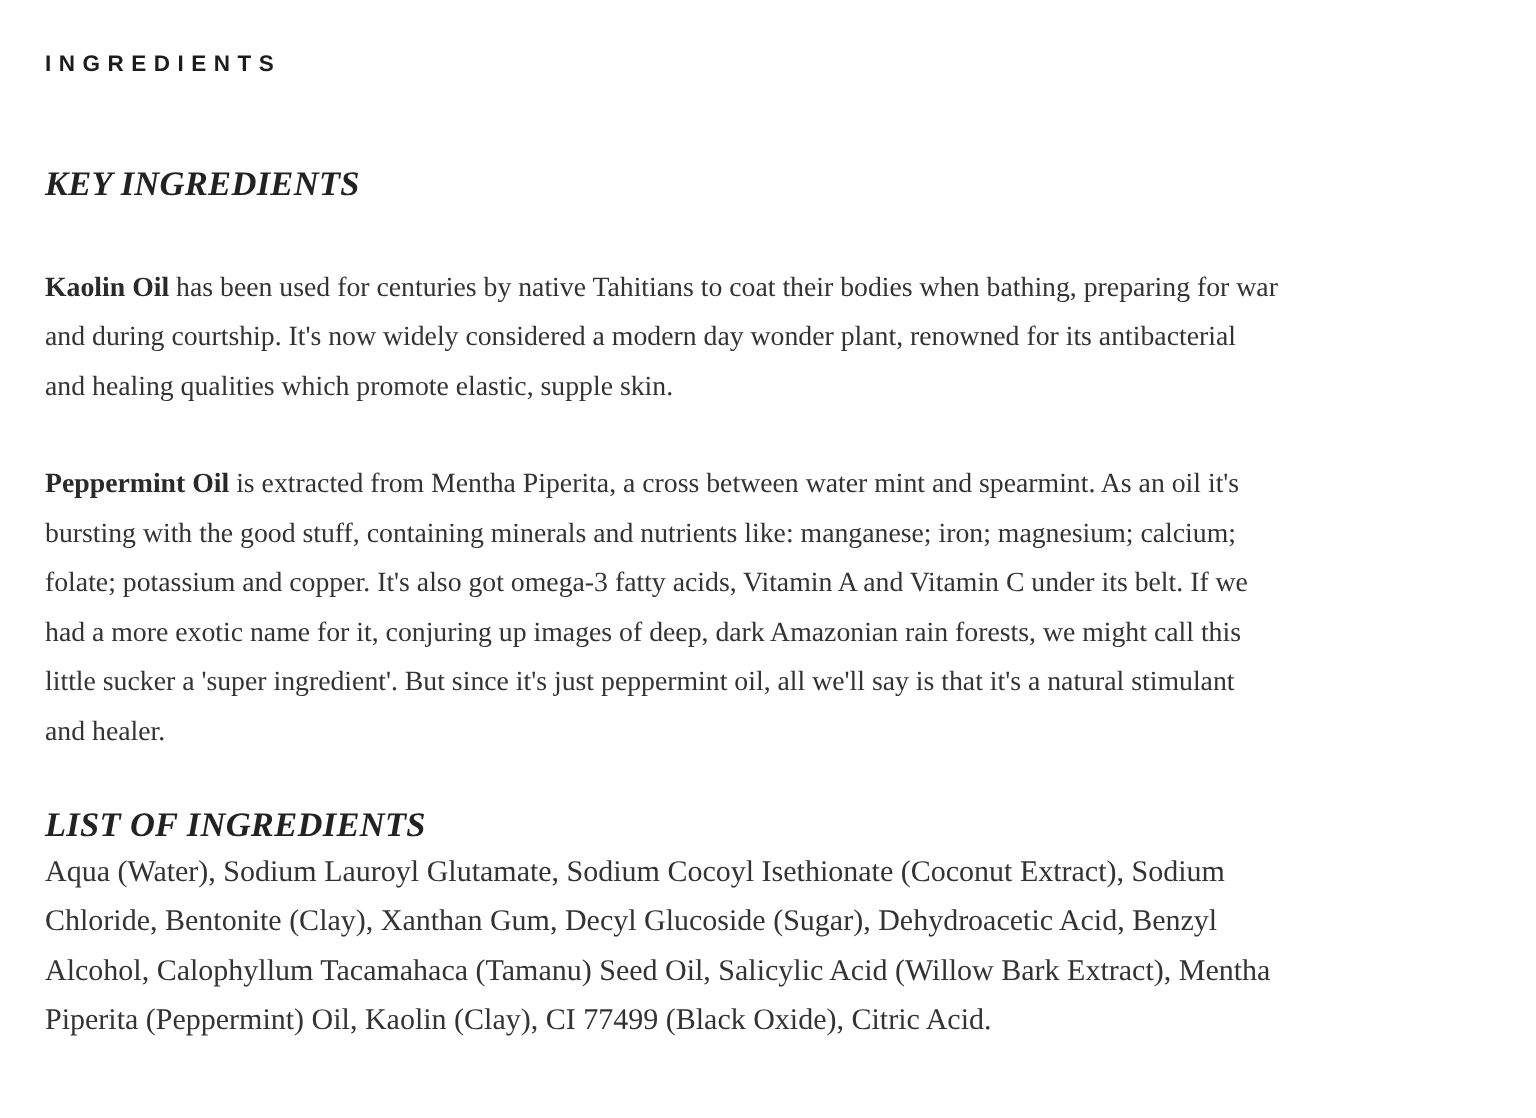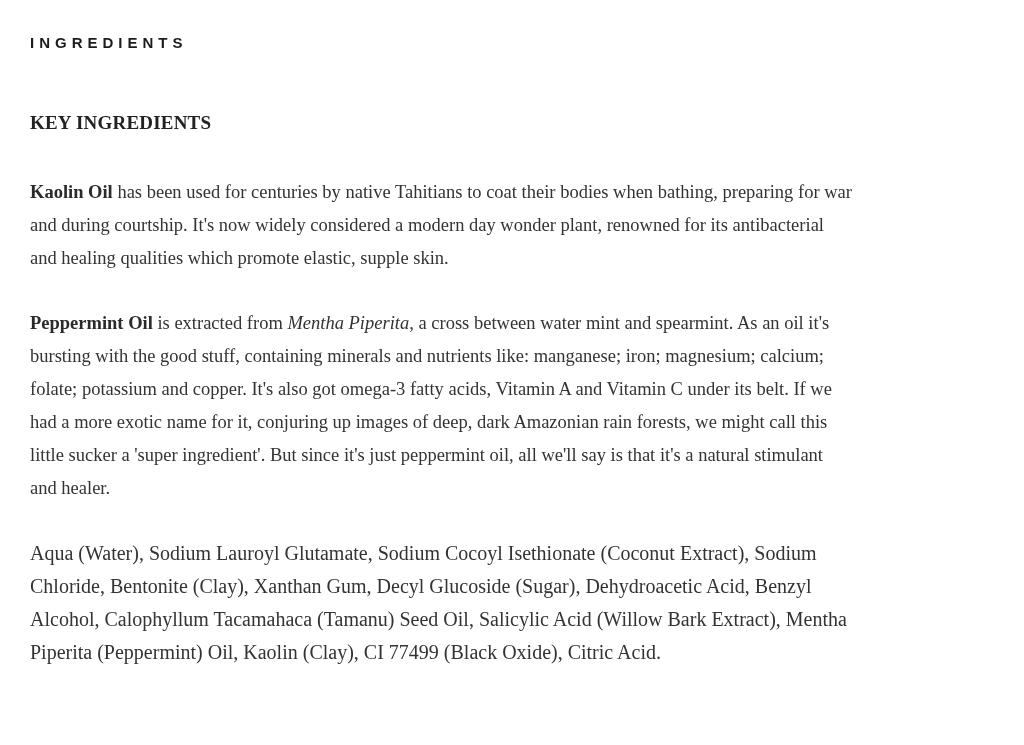--- a/index.html
+++ b/index.html
@@ -21,41 +21,41 @@
     font-family: "Liberation Sans", "DejaVu Sans", sans-serif;
     font-size: 15px;
     font-weight: 700;
     letter-spacing: 5px;
     color: #1c1c1c;
     margin: 0 0 58px 0;
     line-height: 18px;
   }
   .sub-heading {
     font-family: "Liberation Serif", "DejaVu Serif", serif;
-    font-size: 19px;
+    font-size: 23px;
     font-weight: 700;
     color: #222222;
     letter-spacing: 0.2px;
     line-height: 26px;
+    font-style: italic;
   }
   .sub-heading.key { margin: 0 0 40px 0; }
   .sub-heading.list { margin: 0 0 2px 0; }
   .body-para {
     font-size: 18.5px;
     line-height: 33px;
     color: #333333;
     max-width: 922px;
     margin: 0 0 32px 0;
   }
   .body-para .lead {
     font-weight: 700;
     color: #2a2a2a;
   }
   .body-para .latin {
-    font-style: italic;
   }
   .list-para {
     font-size: 20px;
     line-height: 33px;
     color: #333333;
     max-width: 922px;
     margin: 0;
   }
 </style>
 </head>
@@ -64,16 +64,17 @@
 <div class="page">
 
   <div class="section-title">INGREDIENTS</div>
 
   <h2 class="sub-heading key">KEY INGREDIENTS</h2>
 
   <p class="body-para"><span class="lead">Kaolin Oil</span><span> has been used for centuries by native Tahitians to coat their bodies when bathing, preparing for war and during courtship. It's now widely considered a modern day wonder plant, renowned for its antibacterial and healing qualities which promote elastic, supple skin.</span></p>
 
   <p class="body-para"><span class="lead">Peppermint Oil</span><span> is extracted from </span><span class="latin">Mentha Piperita</span><span>, a cross between water mint and spearmint. As an oil it's bursting with the good stuff, containing minerals and nutrients like: manganese; iron; magnesium; calcium; folate; potassium and copper. It's also got omega-3 fatty acids, Vitamin A and Vitamin C under its belt. If we had a more exotic name for it, conjuring up images of deep, dark Amazonian rain forests, we might call this little sucker a 'super ingredient'. But since it's just peppermint oil, all we'll say is that it's a natural stimulant and healer.</span></p>
 
+  <h2 class="sub-heading list">LIST OF INGREDIENTS</h2>
 
   <p class="list-para">Aqua (Water), Sodium Lauroyl Glutamate, Sodium Cocoyl Isethionate (Coconut Extract), Sodium Chloride, Bentonite (Clay), Xanthan Gum, Decyl Glucoside (Sugar), Dehydroacetic Acid, Benzyl Alcohol, Calophyllum Tacamahaca (Tamanu) Seed Oil, Salicylic Acid (Willow Bark Extract), Mentha Piperita (Peppermint) Oil, Kaolin (Clay), CI 77499 (Black Oxide), Citric Acid.</p>
 
 </div>
 
 </body></html>

